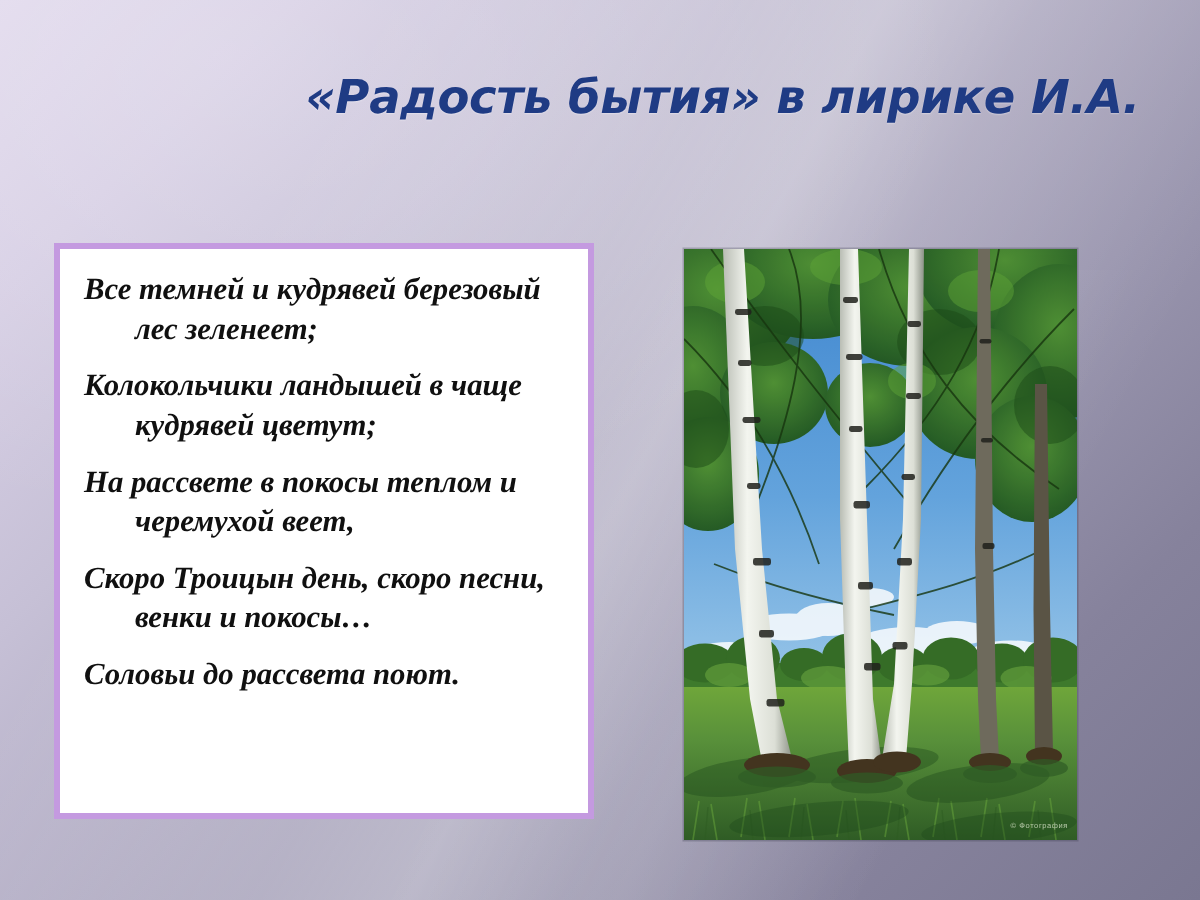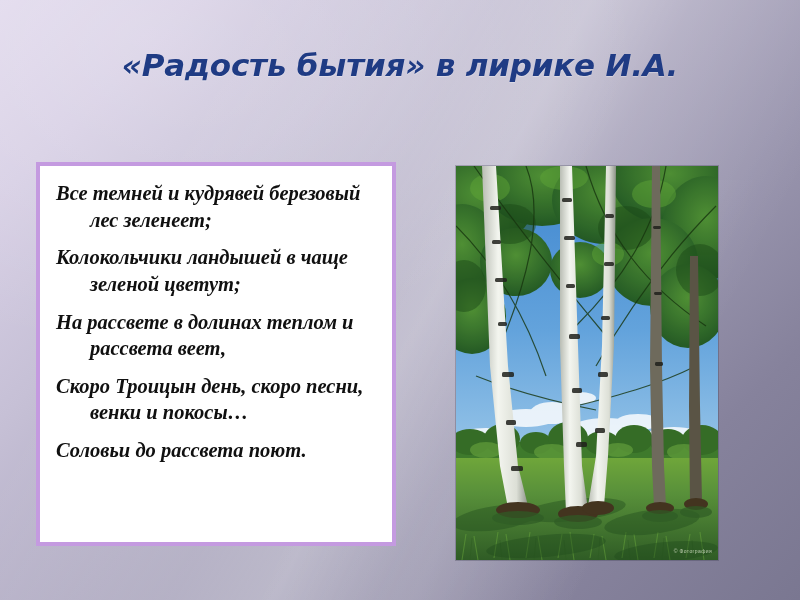--- a/index.html
+++ b/index.html
@@ -73,21 +73,21 @@
     font-family: "DejaVu Sans", sans-serif;
     font-style: italic;
     font-weight: bold;
     font-size: 31px;
     line-height: 1.30;
     color: #1f3b84;
     letter-spacing: -0.2px;
     text-shadow: 0 1px 1px rgba(255,255,255,0.35);
     z-index: 5;
   }
-  #title .tline { display: block; white-space: nowrap; }
+  #title .tline { display: block; white-space: nowrap; text-align: right; }
 
   
   #poem-box {
     position: absolute;
     left: 36px;
     top: 162px;
     width: 360px;
     height: 384px;
     background: #ffffff;
     border: 4px solid #c49ae0;
@@ -145,22 +145,22 @@
   <div id="streak2"></div>
   <div id="vignette"></div>
 
   <div id="title">
     <span class="tline">«Радость бытия» в лирике И.А.</span>
   </div>
 
   <div id="poem-box">
     <ul id="poem-list">
       <li>Все темней и кудрявей березовый лес зеленеет;</li>
-      <li>Колокольчики ландышей в чаще зеленой цветут;</li>
-      <li>На рассвете в долинах теплом и рассвета веет,</li>
+      <li>Колокольчики ландышей в чаще кудрявей цветут;</li>
+      <li>На рассвете в покосы теплом и черемухой веет,</li>
       <li>Скоро Троицын день, скоро песни, венки и покосы…</li>
       <li>Соловьи до рассвета поют.</li>
     </ul>
   </div>
 
   <div id="photo">
     <svg viewBox="0 0 262 394" preserveAspectRatio="xMidYMid slice">
       <defs>
         <linearGradient id="skyG" x1="0" y1="0" x2="0" y2="1">
           <stop offset="0%" stop-color="#3f86cf"></stop>

